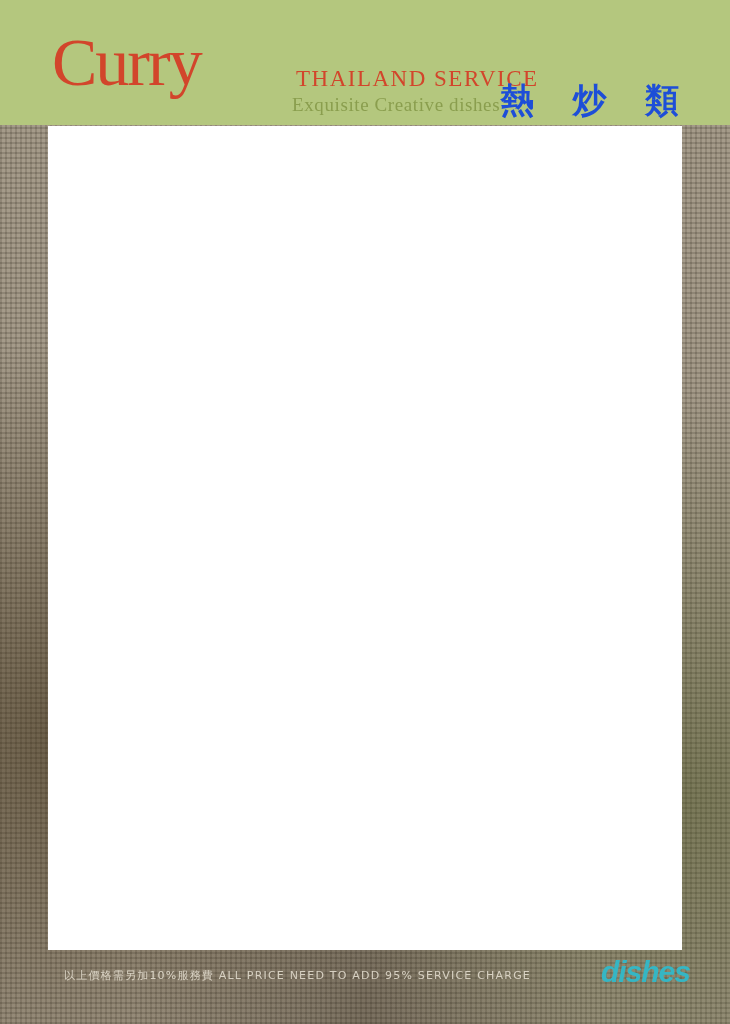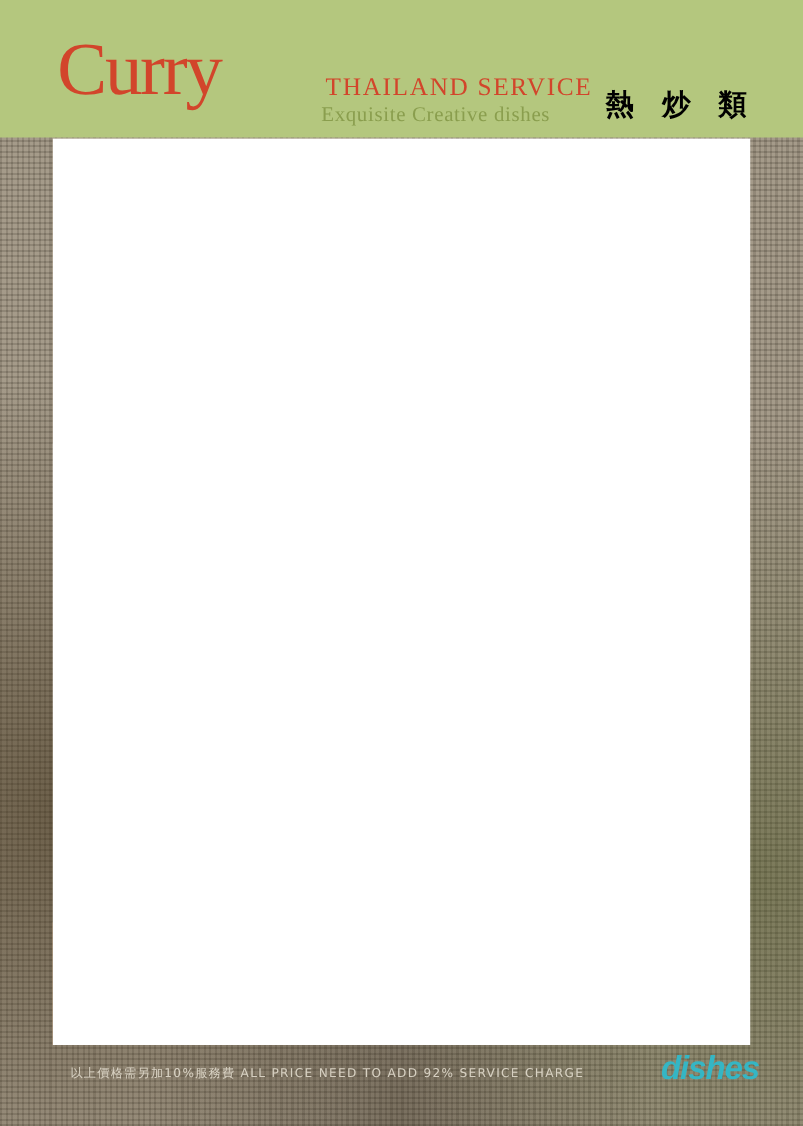--- a/index.html
+++ b/index.html
@@ -68,25 +68,25 @@
     font-family: "Liberation Serif", serif;
     font-size: 19px;
     letter-spacing: 0.6px;
     color: #8a9e4e;
     text-align: center;
   }
   .header-cat {
     position: absolute;
     right: 42px;
     top: 78px;
-    font-family: Liberation Sans, sans-serif;
-    font-size: 26px;
+    font-family: Liberation Mono, monospace;
+    font-size: 34px;
     font-weight: bold;
     letter-spacing: 9px;
-    color: #000000;
+    color: #1d4ed8;
   }
 
   
   .card {
     position: absolute;
     left: 48px;
     top: 126px;
     width: 634px;
     height: 824px;
     background: #ffffff;
@@ -500,14 +500,14 @@
     </div>
     <div class="name-en">Griddle Cooked Beef Tendon with Pepper</div>
     <div class="rule"></div>
     <div class="desc" style="white-space:pre-line;">嚴選紐澳牛筋  嚴選紐澳牛腱  甜椒  檸檬汁
 香茅  辣椒  洋蔥  酸辣醬  檸檬葉
 九層塔  蔥花</div>
   </div>
 
 </div>
 
-<div class="footer-note">以上價格需另加10%服務費  ALL PRICE NEED TO ADD 92% SERVICE CHARGE</div>
+<div class="footer-note">以上價格需另加10%服務費  ALL PRICE NEED TO ADD 95% SERVICE CHARGE</div>
 <div class="footer-logo">dishes</div>
 
 </body></html>

